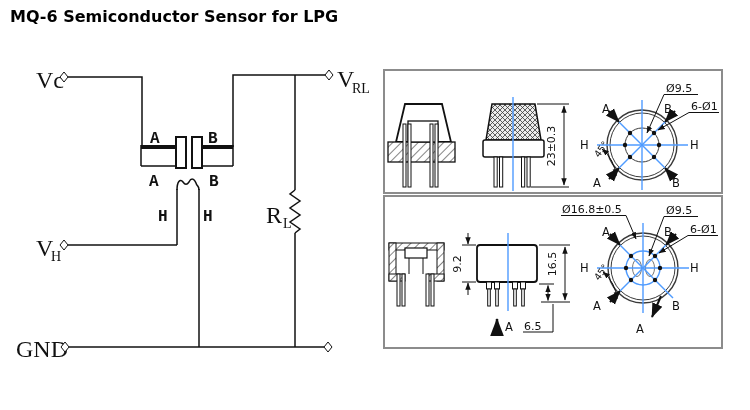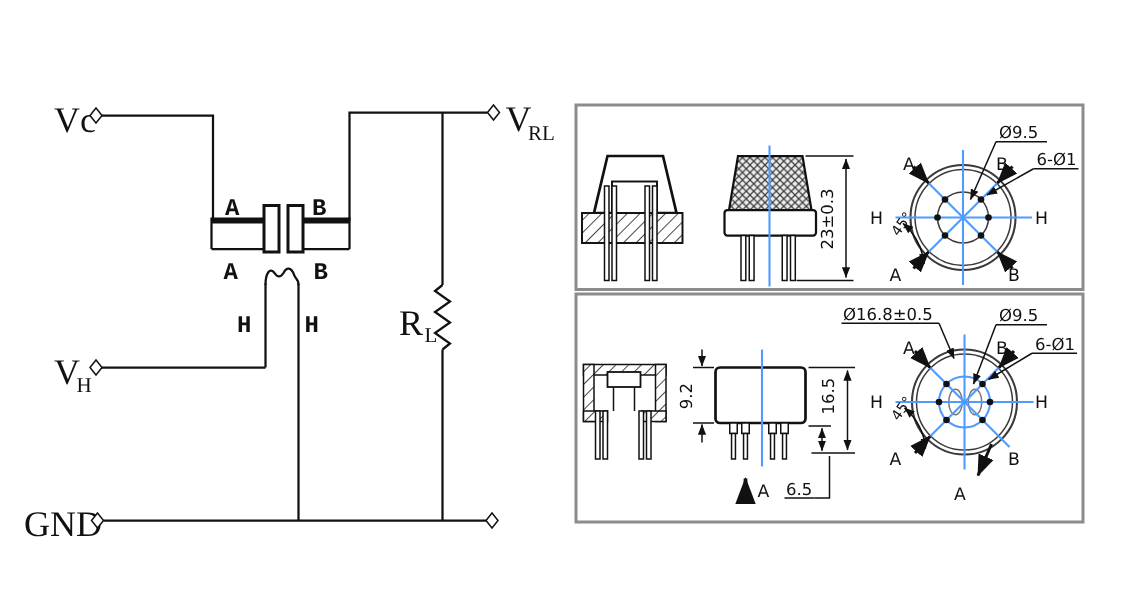--- a/index.html
+++ b/index.html
@@ -16,20 +16,21 @@
   .wire{stroke:#111;stroke-width:1.5;fill:none;}
   .thin{stroke:#111;stroke-width:1;fill:none;}
   .blue{stroke:#4f9bff;stroke-width:1.4;fill:none;}
   .ring{stroke:#3a3a3a;fill:none;}
   .part{stroke:#111;fill:#fff;}
 </style>
 </head>
 <body>
 
 <div class="stage">
+  <div class="title">MQ-6 Semiconductor Sensor for LPG</div>
 
   <svg width="750" height="410" viewBox="0 0 750 410">
     <defs>
       <pattern id="hatch45" width="6" height="6" patternUnits="userSpaceOnUse" patternTransform="rotate(45)">
         <rect width="6" height="6" fill="#fff"></rect>
         <line x1="0" y1="0" x2="0" y2="6" stroke="#333" stroke-width="1.2"></line>
       </pattern>
       <pattern id="mesh" width="5" height="5" patternUnits="userSpaceOnUse">
         <rect width="5" height="5" fill="#ececec"></rect>
         <path d="M0,0 L5,5 M5,0 L0,5" stroke="#3a3a3a" stroke-width="0.8"></path>

